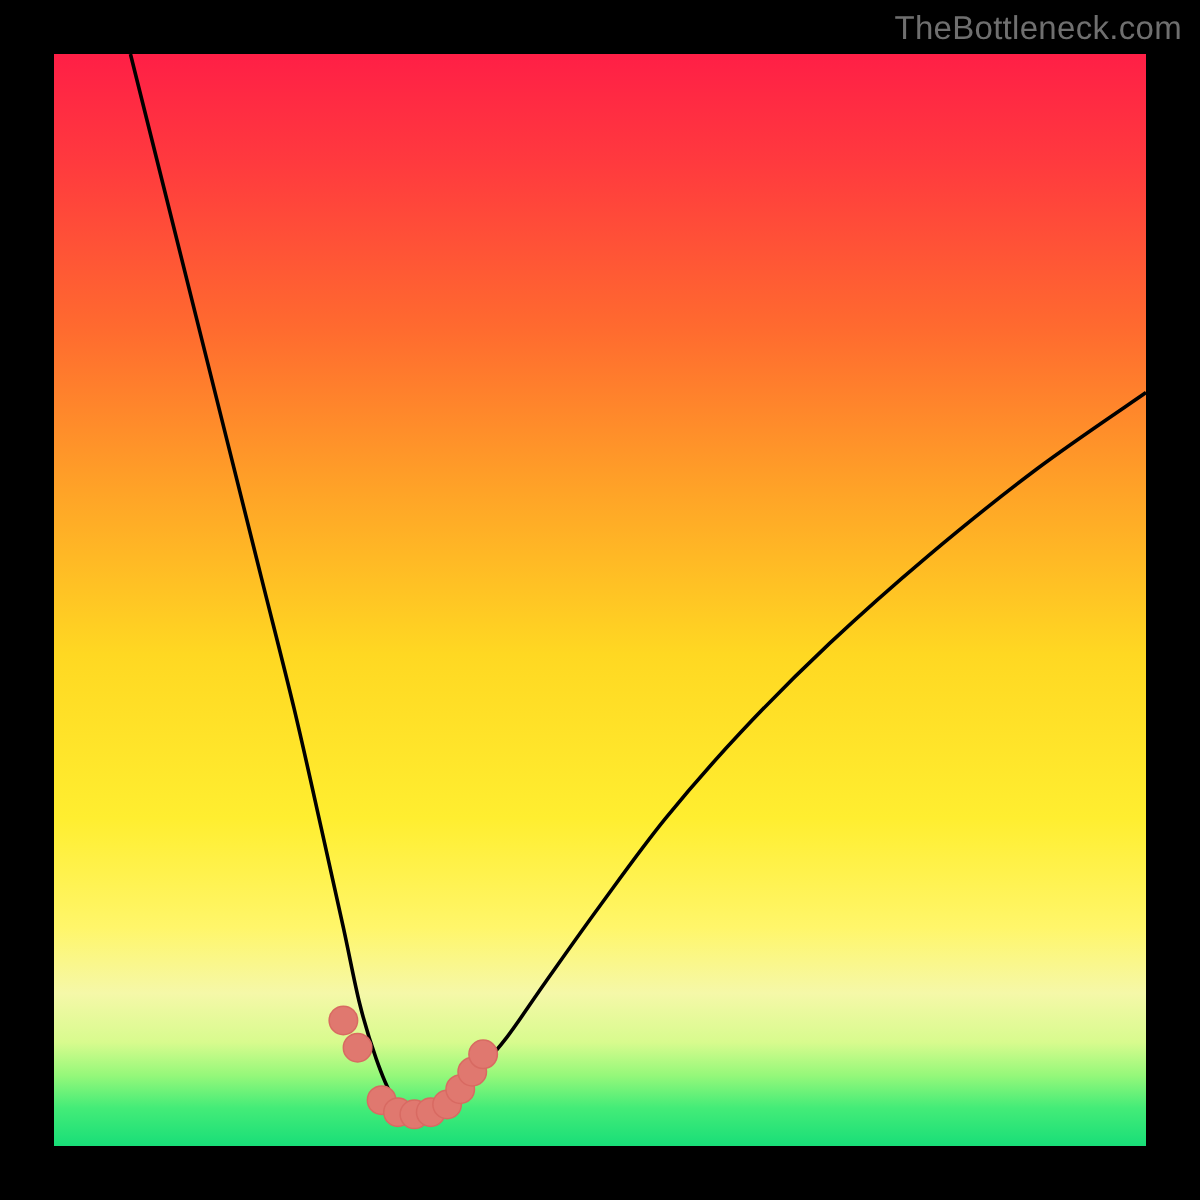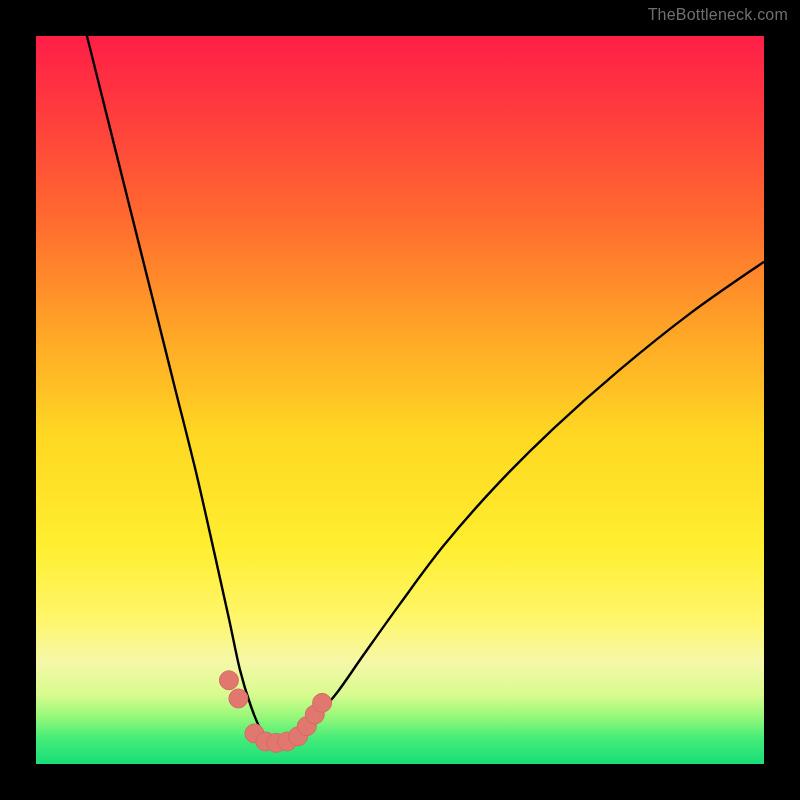--- a/index.html
+++ b/index.html
@@ -23,21 +23,21 @@
     top: 36px;
     left: 36px;
     width: 728px;
     height: 728px;
     overflow: hidden;
   }
   .watermark {
     position: absolute;
     top: 6px;
     right: 12px;
-    font-size: 16px;
+    font-size: 22px;
     font-weight: 400;
     color: #6f6f6f;
     letter-spacing: 0.2px;
     user-select: none;
   }
   svg { display: block; }
 </style>
 </head>
 <body>
 

